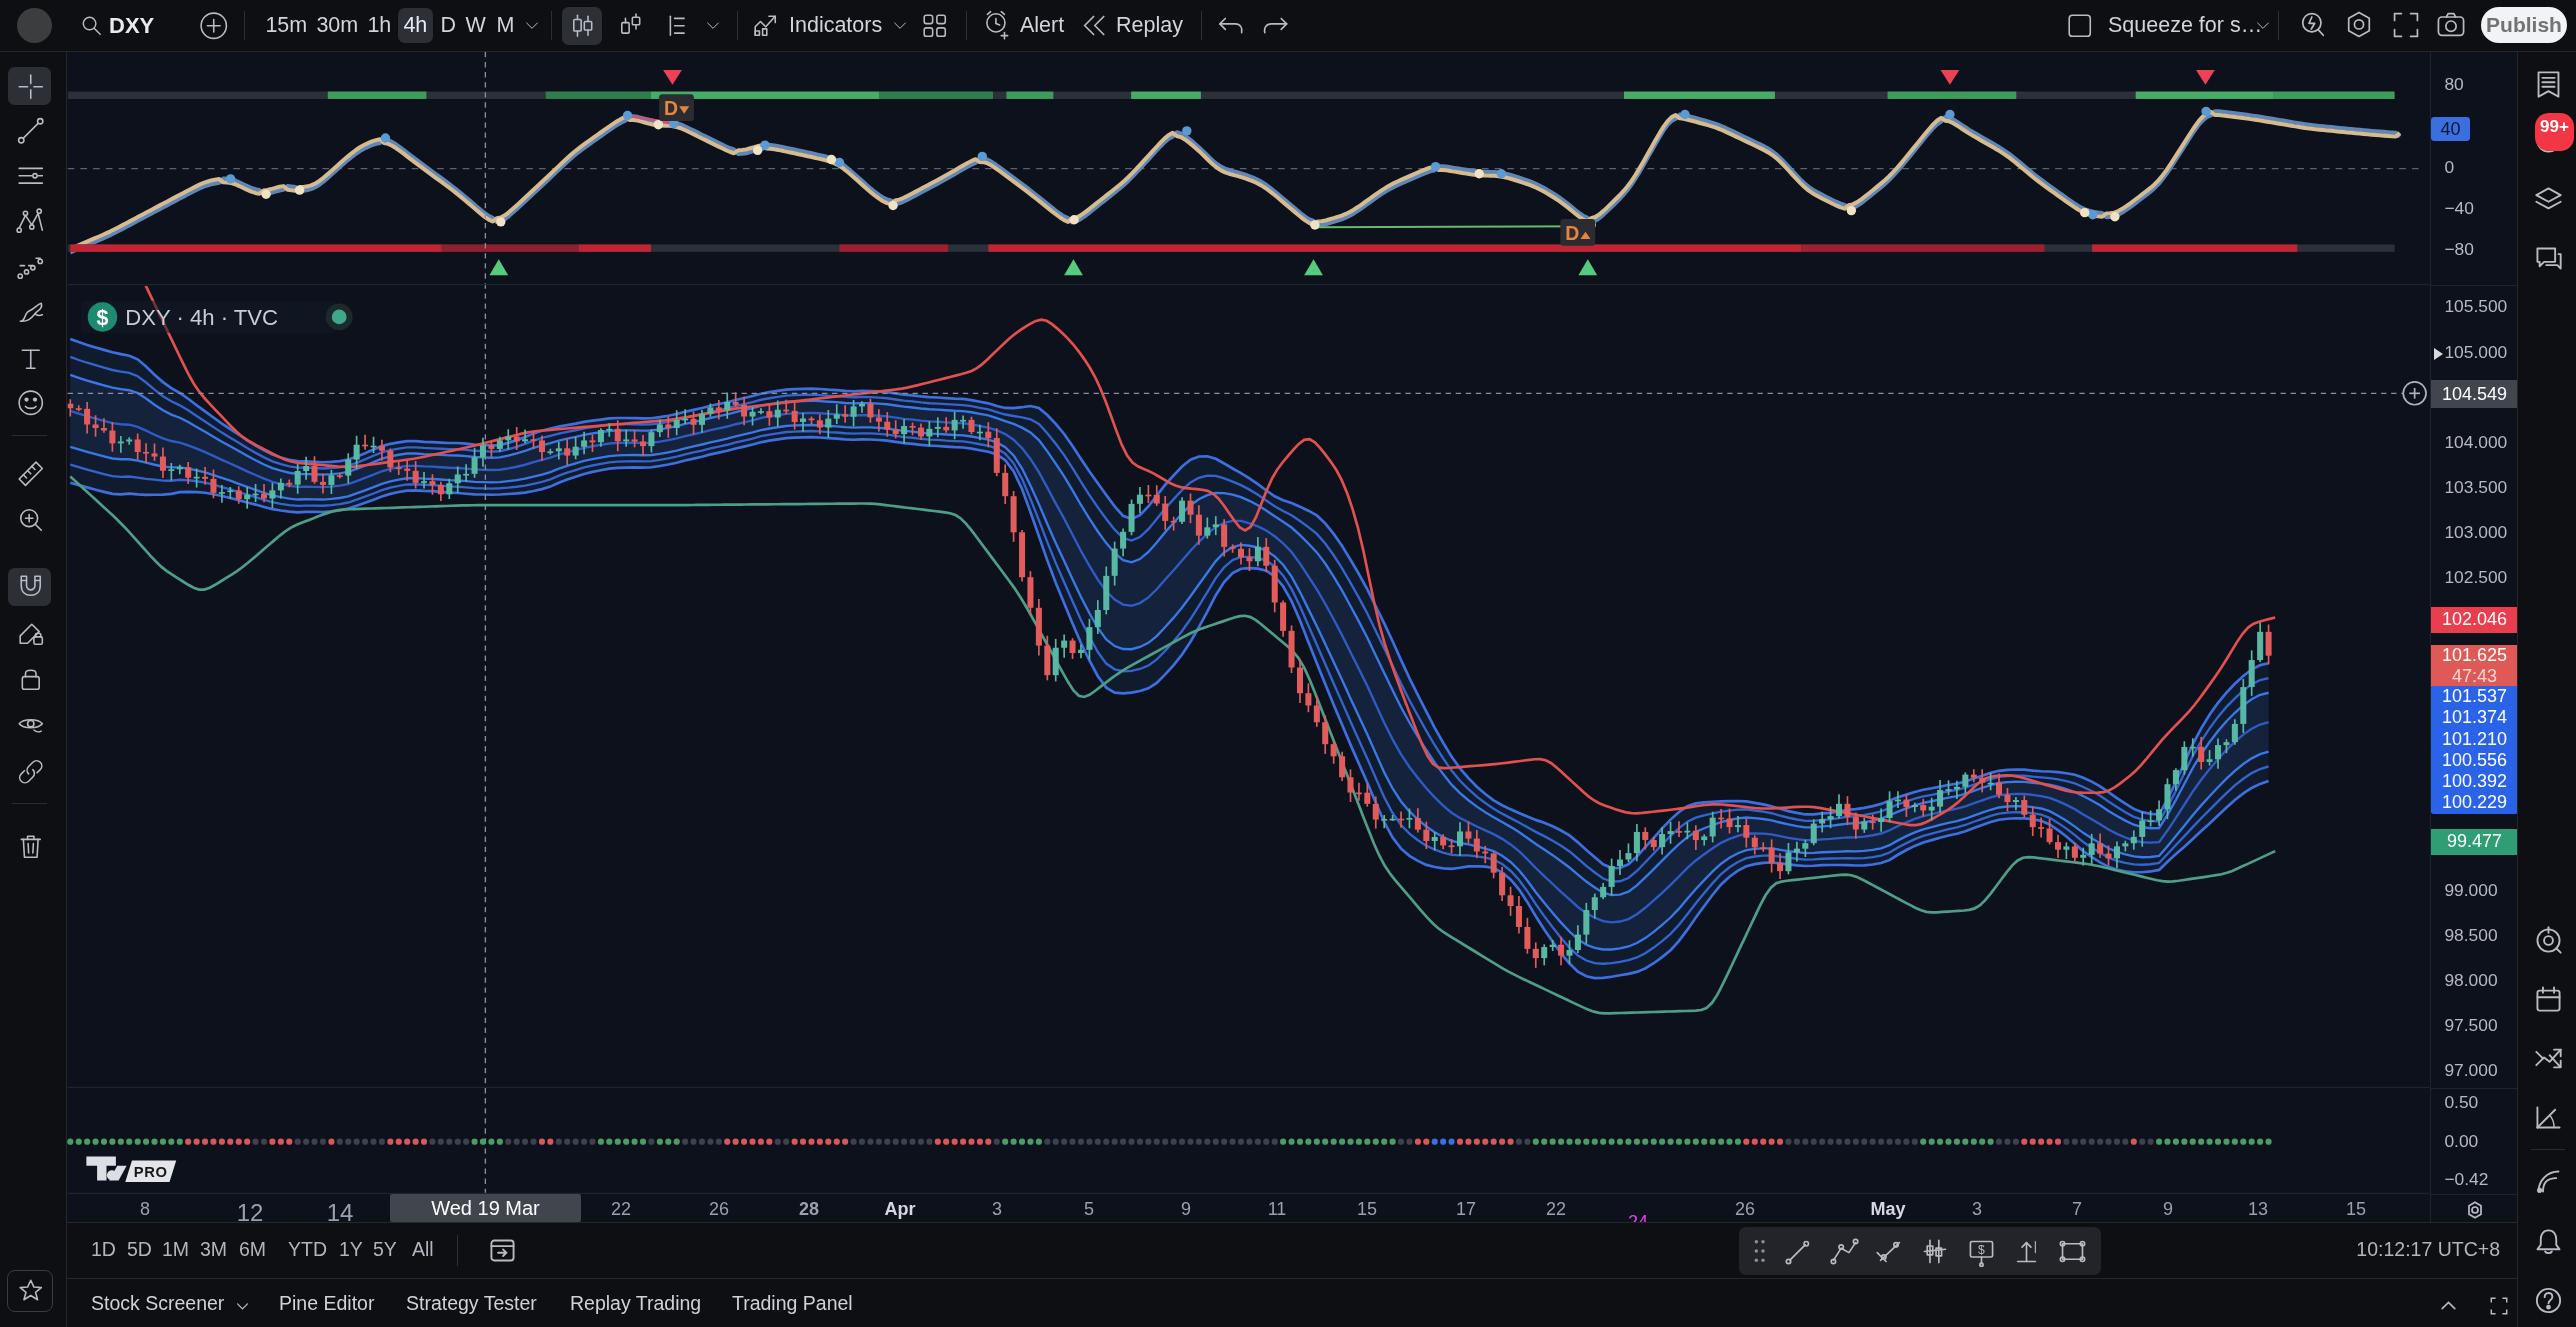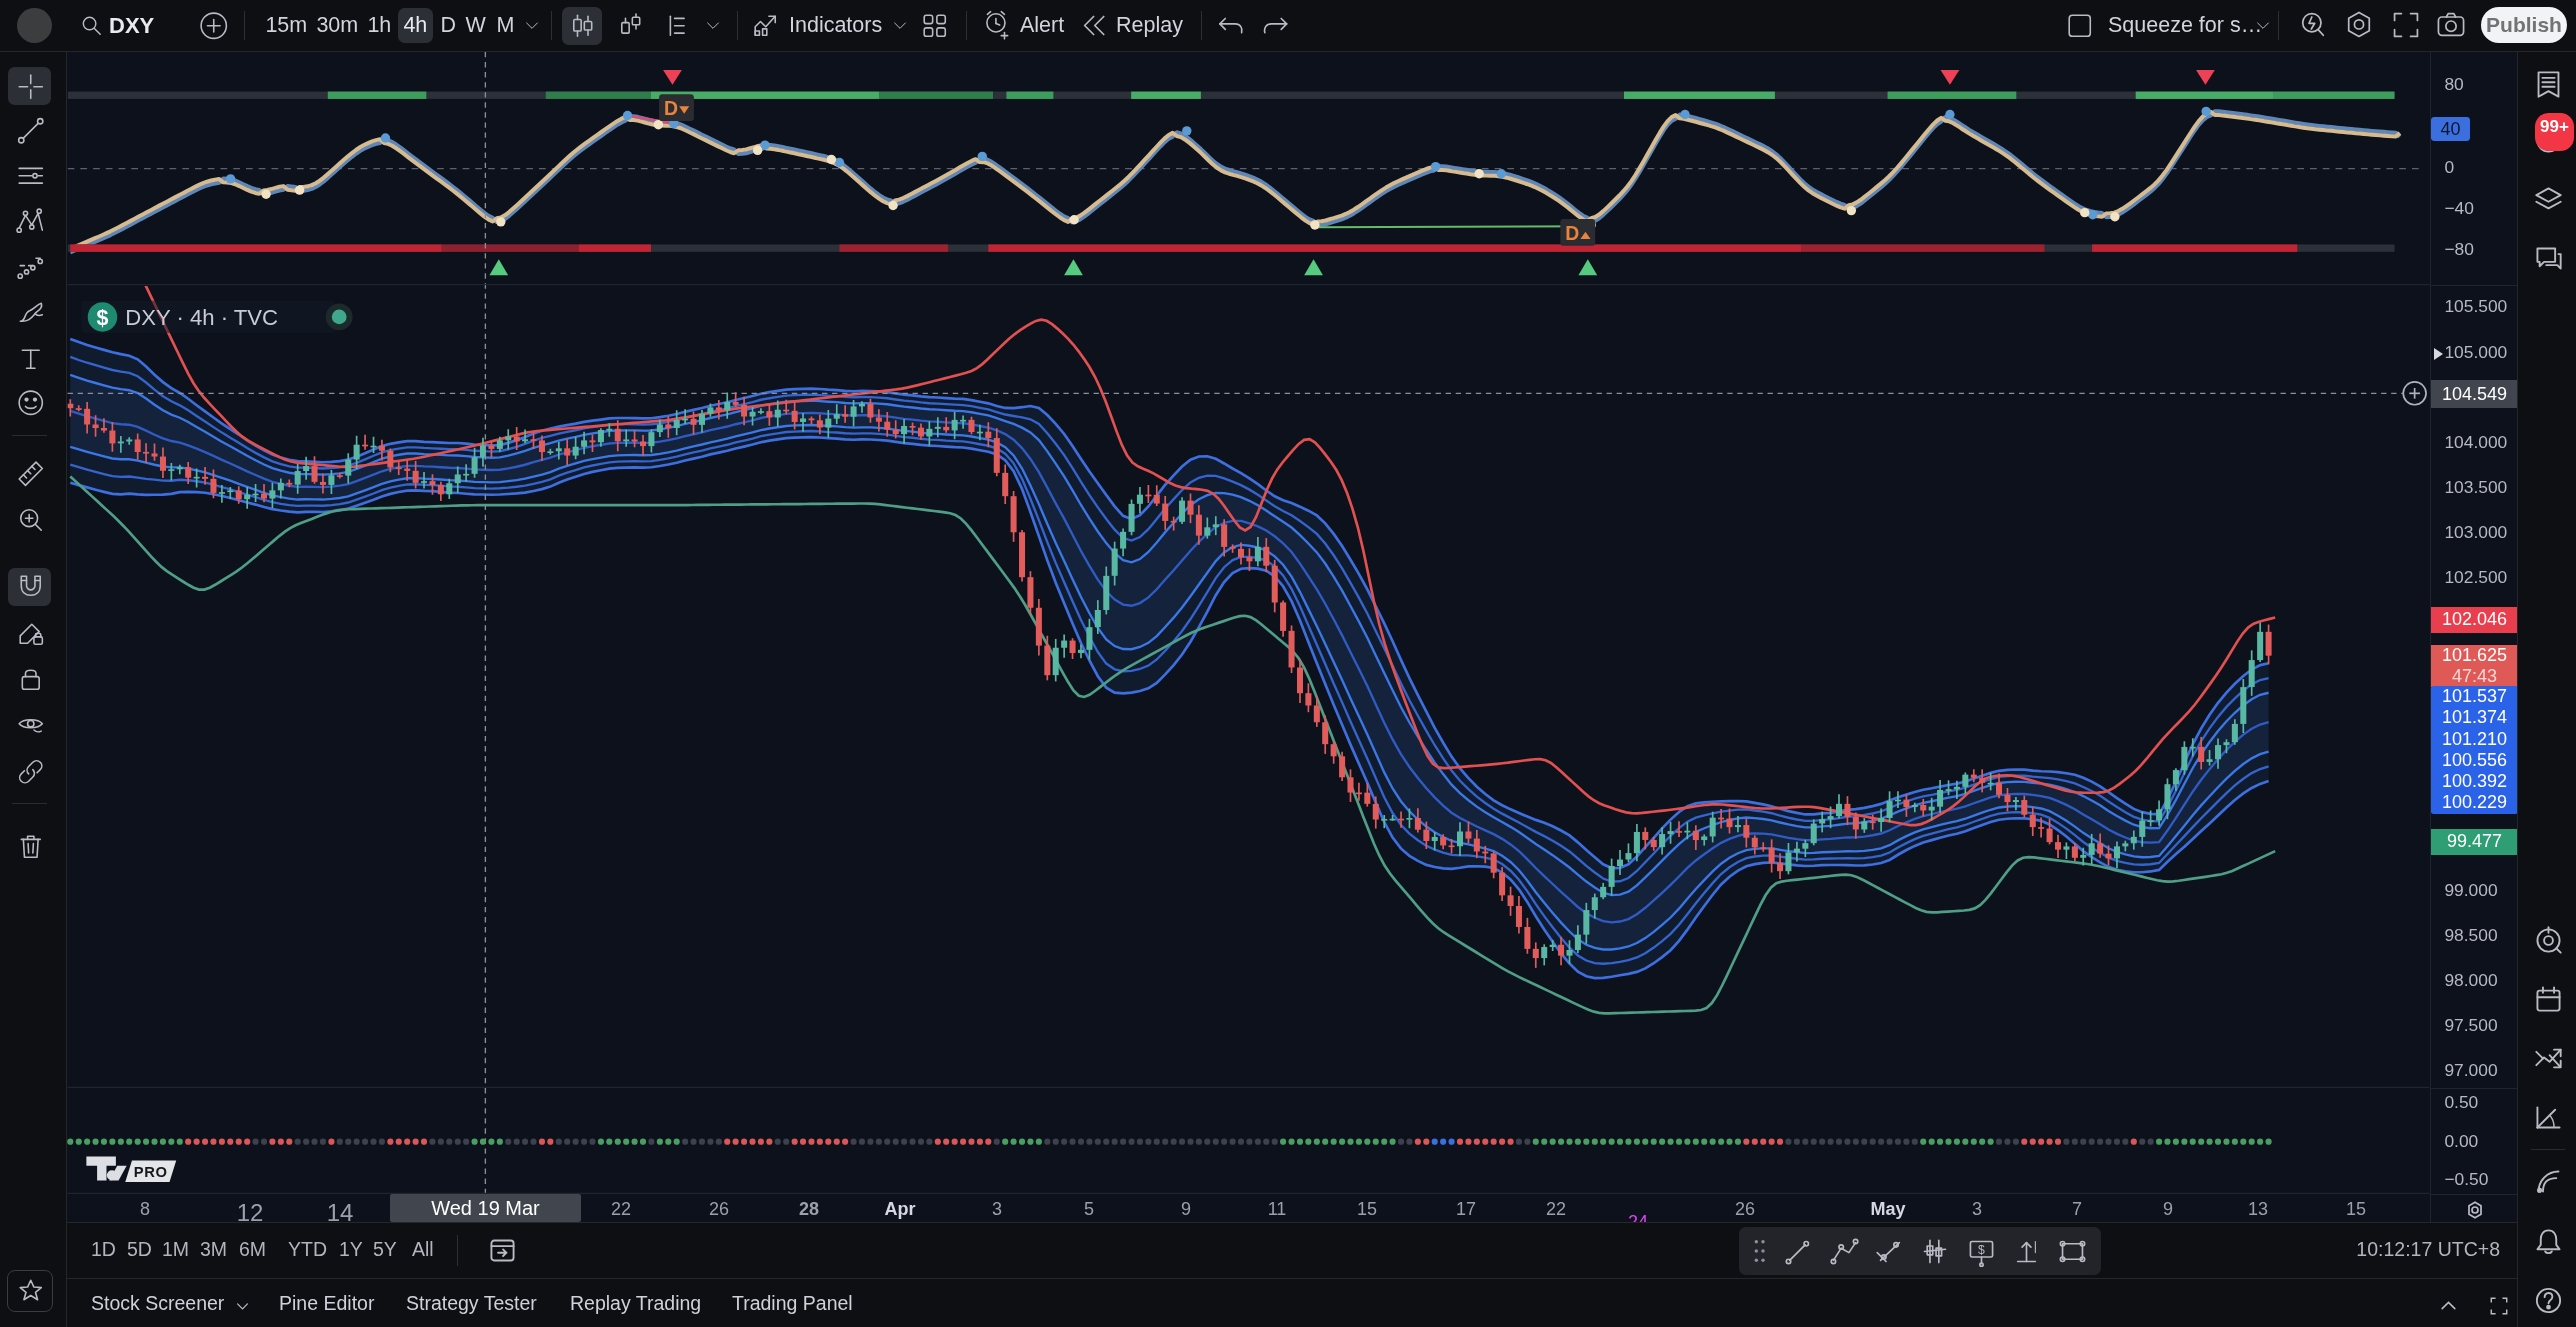--- a/index.html
+++ b/index.html
@@ -1143,21 +1143,21 @@
       <div style="position:absolute;left:13.4px;top:425px;font-size:17.4px;color:#b6b9c3">103.500</div>
       <div style="position:absolute;left:13.4px;top:470px;font-size:17.4px;color:#b6b9c3">103.000</div>
       <div style="position:absolute;left:13.4px;top:515px;font-size:17.4px;color:#b6b9c3">102.500</div>
       <div style="position:absolute;left:13.4px;top:828px;font-size:17.4px;color:#b6b9c3">99.000</div>
       <div style="position:absolute;left:13.4px;top:873px;font-size:17.4px;color:#b6b9c3">98.500</div>
       <div style="position:absolute;left:13.4px;top:918px;font-size:17.4px;color:#b6b9c3">98.000</div>
       <div style="position:absolute;left:13.4px;top:963px;font-size:17.4px;color:#b6b9c3">97.500</div>
       <div style="position:absolute;left:13.4px;top:1008px;font-size:17.4px;color:#b6b9c3">97.000</div>
       <div style="position:absolute;left:13.4px;top:1040px;font-size:17.4px;color:#b6b9c3">0.50</div>
       <div style="position:absolute;left:13.4px;top:1079px;font-size:17.4px;color:#b6b9c3">0.00</div>
-      <div style="position:absolute;left:13.4px;top:1117px;font-size:17.4px;color:#b6b9c3">−0.50</div>
+      <div style="position:absolute;left:13.4px;top:1117px;font-size:17.4px;color:#b6b9c3">−0.42</div>
       <div style="position:absolute;left:2.7px;top:296px;width:0;height:0;border-left:9.4px solid #d8dade;border-top:6px solid transparent;border-bottom:6px solid transparent"></div>
       <div style="position:absolute;left:0px;top:328px;width:87px;height:28px;background:#41454e;color:#fff;font-size:18px;line-height:28px;text-align:center">104.549</div>
       <div style="position:absolute;left:0px;top:555px;width:87px;height:25.5px;background:#e93e4d;color:#fff;font-size:18px;line-height:25.5px;text-align:center">102.046</div>
       <div style="position:absolute;left:0px;top:593px;width:87px;height:42px;background:#df5a57;color:#fff;font-size:18px;text-align:center;line-height:21px">101.625<br><span style="color:#f6d7d6">47:43</span></div>
       <div style="position:absolute;left:0px;top:634px;width:87px;background:#2b63e8;color:#fff;font-size:18px;text-align:center;border-radius:2.7px">
         <div style="height:21.3px;line-height:21.3px">101.537</div>
         <div style="height:21.3px;line-height:21.3px">101.374</div>
         <div style="height:21.3px;line-height:21.3px">101.210</div>
         <div style="height:21.3px;line-height:21.3px">100.556</div>
         <div style="height:21.3px;line-height:21.3px">100.392</div>

